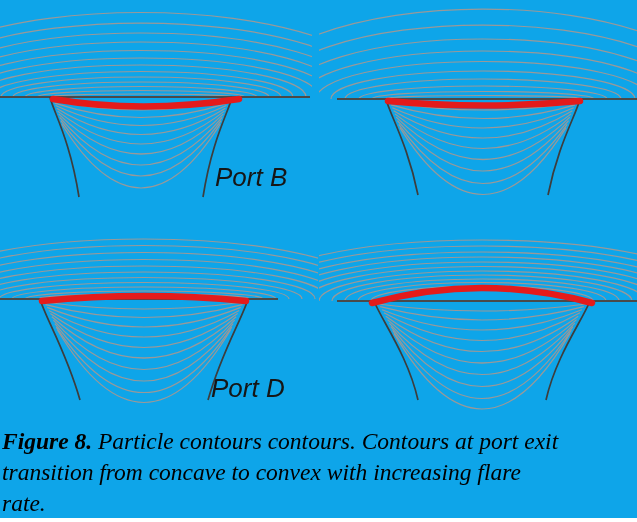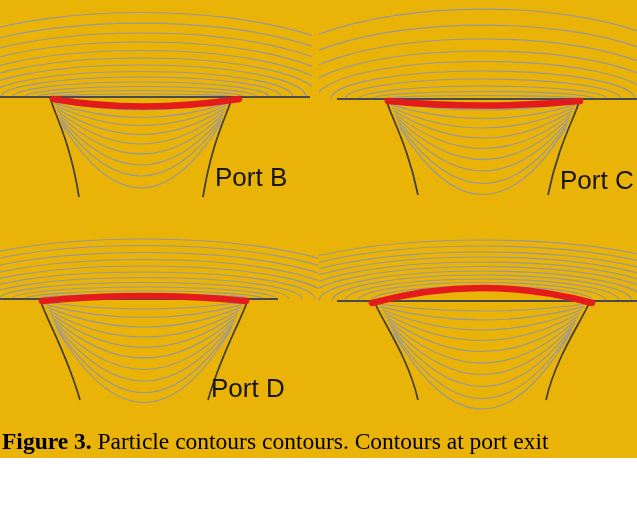--- a/index.html
+++ b/index.html
@@ -1,18 +1,18 @@
 <!DOCTYPE html>
 <html><head>
 <meta charset="utf-8">
 <style>
   html,body{margin:0;padding:0;background:#ffffff;}
   .stage{
-    position:relative;width:637px;height:458px;background:#eab308;
-    overflow:hidden;font-family:"Liberation Sans",sans-serif;
+    position:relative;width:637px;height:518px;background:#0ea5e9;
+    overflow:hidden;font-family:"Liberation Sans",sans-serif;font-style:italic;
   }
   .panel-svg{position:absolute;display:block;overflow:hidden;}
   .port-label{
     position:absolute;font-family:"Liberation Sans",sans-serif;
     font-size:26px;color:#161616;line-height:1.1;white-space:nowrap;
   }
   .lbl-b{left:215px;top:163px;}
   .lbl-c{left:560px;top:166px;}
   .lbl-d{left:211px;top:374px;text-align:center;}
   .lbl-e{left:561px;top:372px;}
@@ -130,20 +130,21 @@
       <path d="M 71.97871341717004 98.65 Q 163 218.35 254.02128658282996 98.65" fill="none" stroke="#999999" stroke-width="1.2"></path>
       <path d="M 73.6327757123102 102.25 Q 163 238.75 252.3672242876898 102.25" fill="none" stroke="#999999" stroke-width="1.2"></path>
       <path d="M 75.03860125974606 105.4 Q 163 256.6 250.96139874025394 105.4" fill="none" stroke="#999999" stroke-width="1.2"></path>
       <path d="M 18 73 L 318 73" fill="none" stroke="#4a4a4a" stroke-width="2.2"></path>
       <path d="M 55 73 C 63 93 89 128 99 172" fill="none" stroke="#3d3d3d" stroke-width="1.7"></path>
       <path d="M 271 73 C 263 93 237 128 227 172" fill="none" stroke="#3d3d3d" stroke-width="1.7"></path>
       <path d="M 53 75 Q 163 45 273 75" fill="none" stroke="#e41b1b" stroke-width="6.5" stroke-linecap="round"></path>
     </svg>
 
   <span class="port-label lbl-b">Port B</span>
-  <span class="port-label lbl-c">Port C</span>
   <span class="port-label lbl-d">Port D</span>
 
   <div class="caption">
-    <div><b>Figure 3.</b><span> Particle contours contours. Contours at port exit</span></div>
+    <div><b>Figure 8.</b><span> Particle contours contours. Contours at port exit</span></div>
+    <div>transition from concave to convex with increasing flare</div>
+    <div>rate.</div>
   </div>
 
 </div>
 
 </body></html>

